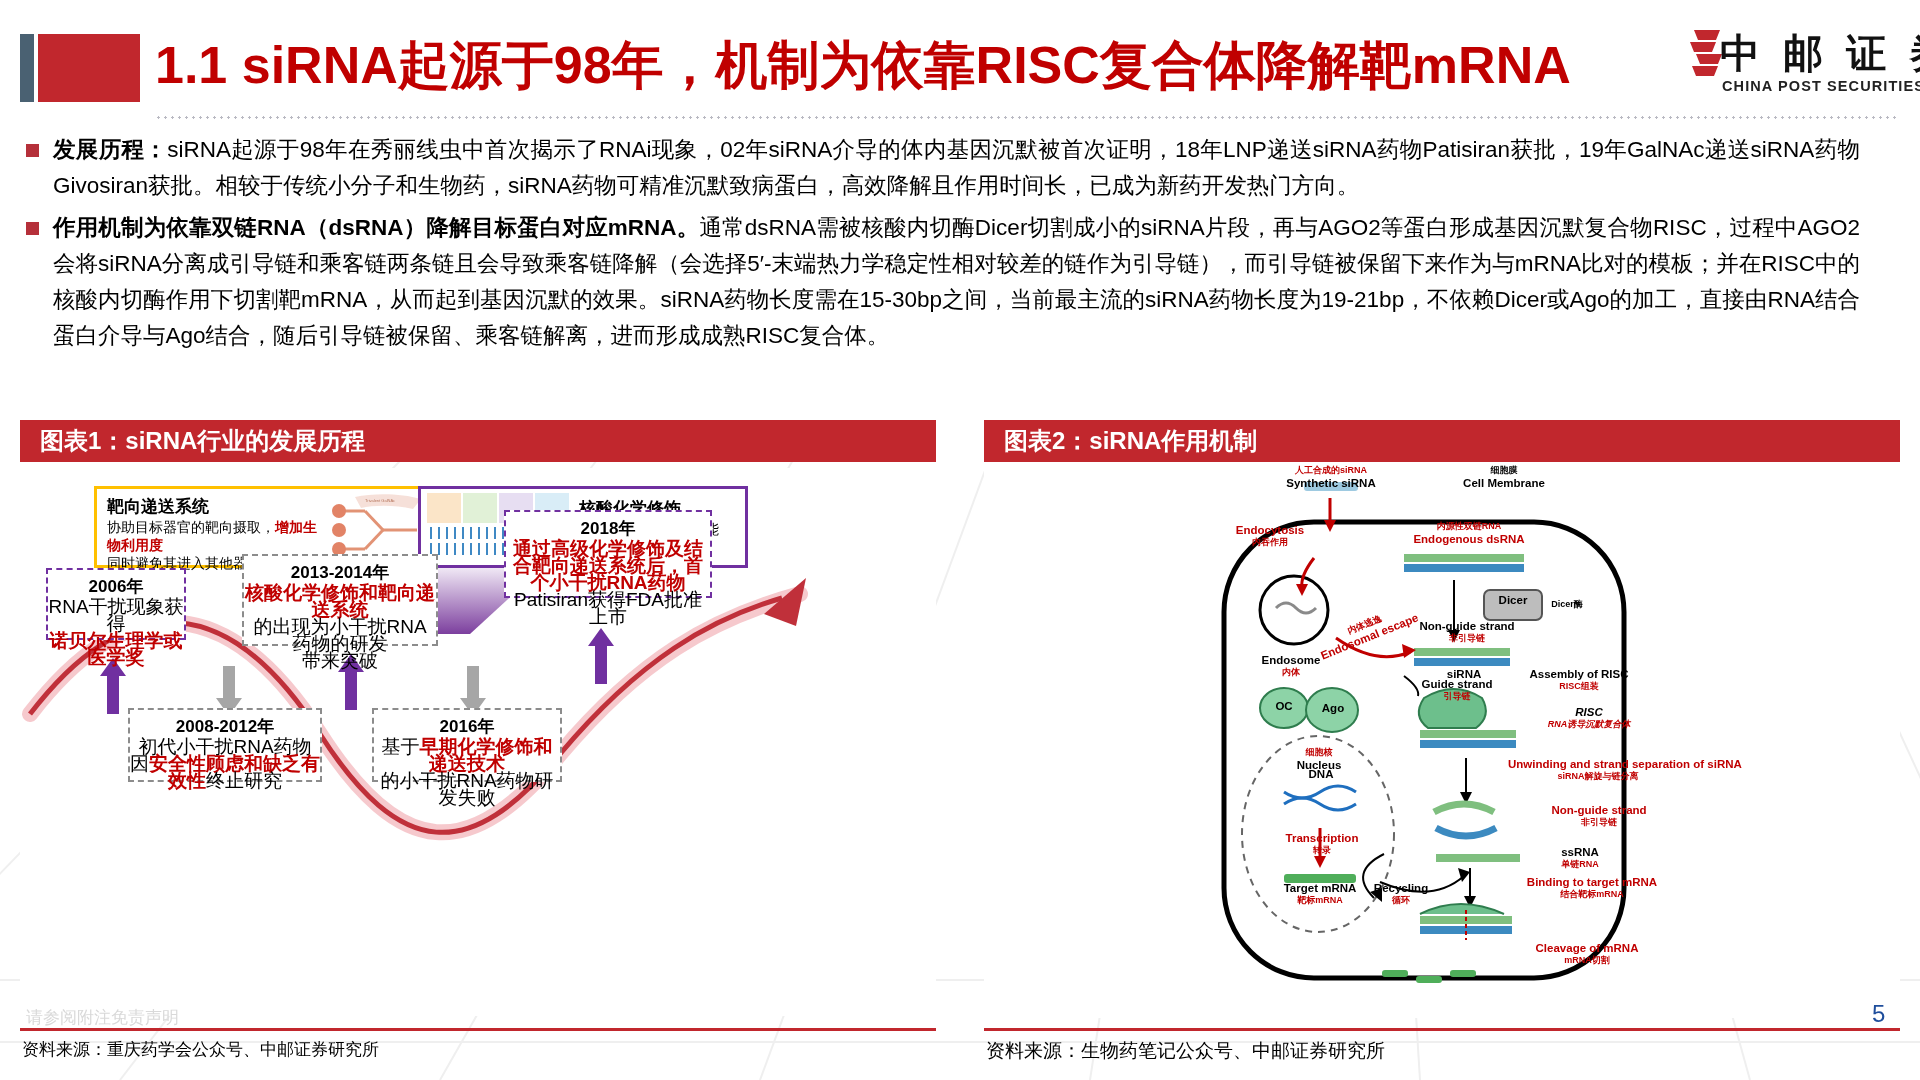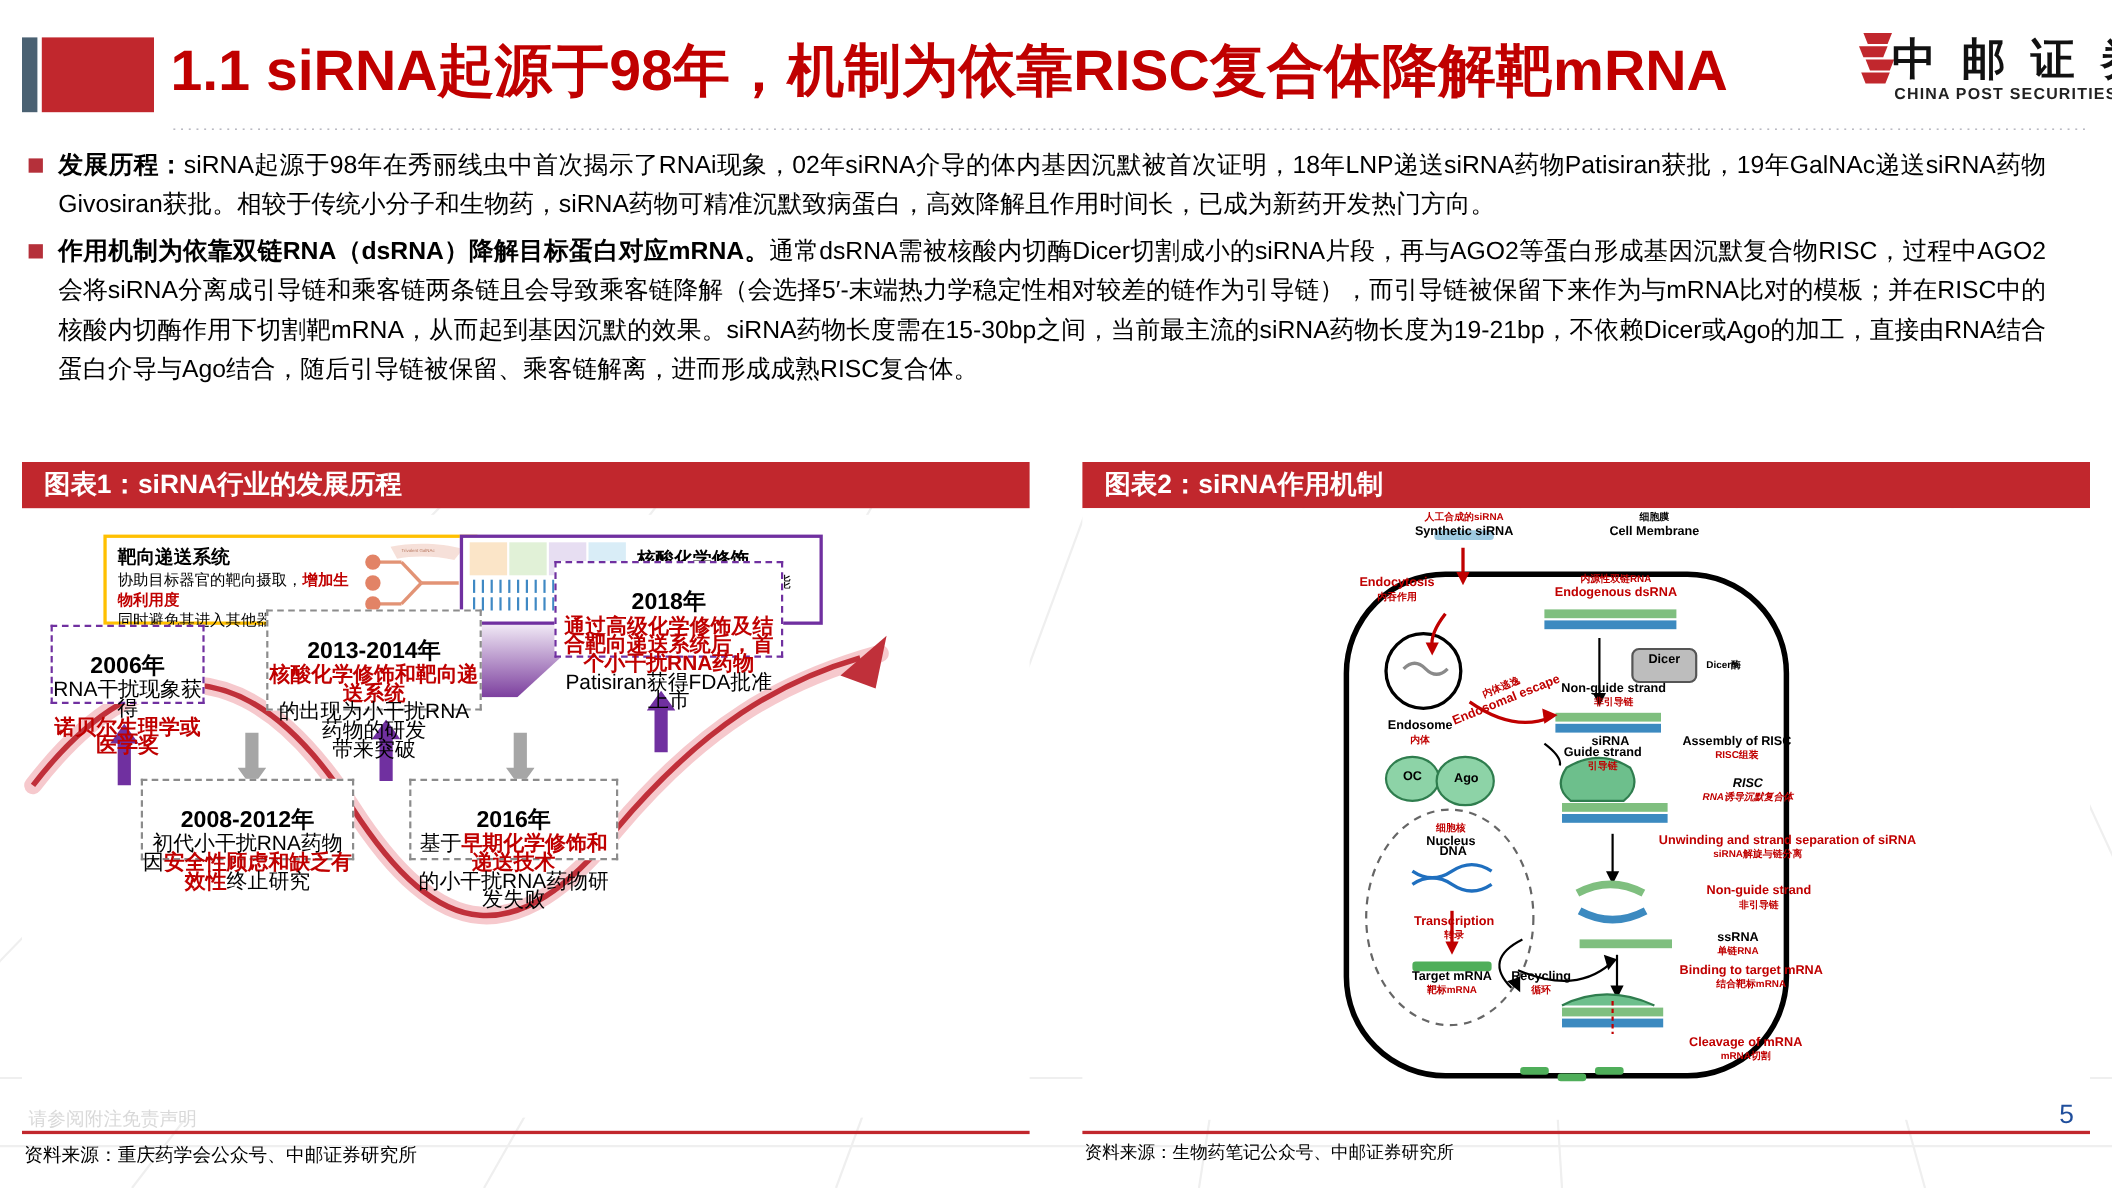--- a/index.html
+++ b/index.html
@@ -55,35 +55,35 @@
      clip-path:polygon(0 0,100% 0,76% 100%,24% 100%);}
   
   #curve{position:absolute;left:0;top:96px;width:916px;height:340px;}
   
   .up-arrow{position:absolute;width:26px;height:56px;}
   .dn-arrow{position:absolute;width:26px;height:50px;}
   
   .ev{position:absolute;box-sizing:border-box;text-align:center;background:#fff;}
   .ev.dash-purple{border:2px dashed #7030a0;}
   .ev.dash-grey{border:2px dashed #8c8c8c;}
-  .ev .yr{font-size:21px;font-weight:bold;color:#000;display:block;margin-top:21px;}
+  .ev .yr{font-size:17px;font-weight:bold;color:#000;display:block;margin-top:5px;}
   .ev .ln{font-size:19px;color:#000;display:block;line-height:17px;}
   .ev .hl{color:#c00000;font-weight:bold;}
   
   #cellwrap{position:absolute;left:0;top:0;width:916px;height:556px;}
   .r-lab{position:absolute;text-align:center;white-space:nowrap;}
   .r-en{font-size:11.5px;font-weight:bold;}
   .r-cn{font-size:9px;font-weight:bold;}
   .blk{color:#000;}
   .red{color:#c00000;}
   
   #foot-line-l{position:absolute;left:20px;top:1028px;width:916px;height:3px;background:#c1272d;}
   #foot-line-r{position:absolute;left:984px;top:1028px;width:916px;height:3px;background:#c1272d;}
   #src-left{position:absolute;left:22px;top:1038px;font-size:17px;color:#000;}
-  #src-right{position:absolute;left:986px;top:1038px;font-size:16px;color:#000;}
+  #src-right{position:absolute;left:986px;top:1038px;font-size:19px;color:#000;}
   #disclaimer{position:absolute;left:26px;top:1006px;font-size:17px;color:#d9d9d9;}
   #pageno{position:absolute;left:1872px;top:1000px;font-size:24px;color:#1f4e9c;}
 </style>
 </head>
 <body>
 
 <svg class="bg-lines">
   <g stroke="#efefef" stroke-width="2" fill="none">
     <line x1="-200" y1="1080" x2="430" y2="430"></line>
     <line x1="120" y1="1080" x2="620" y2="430"></line>

